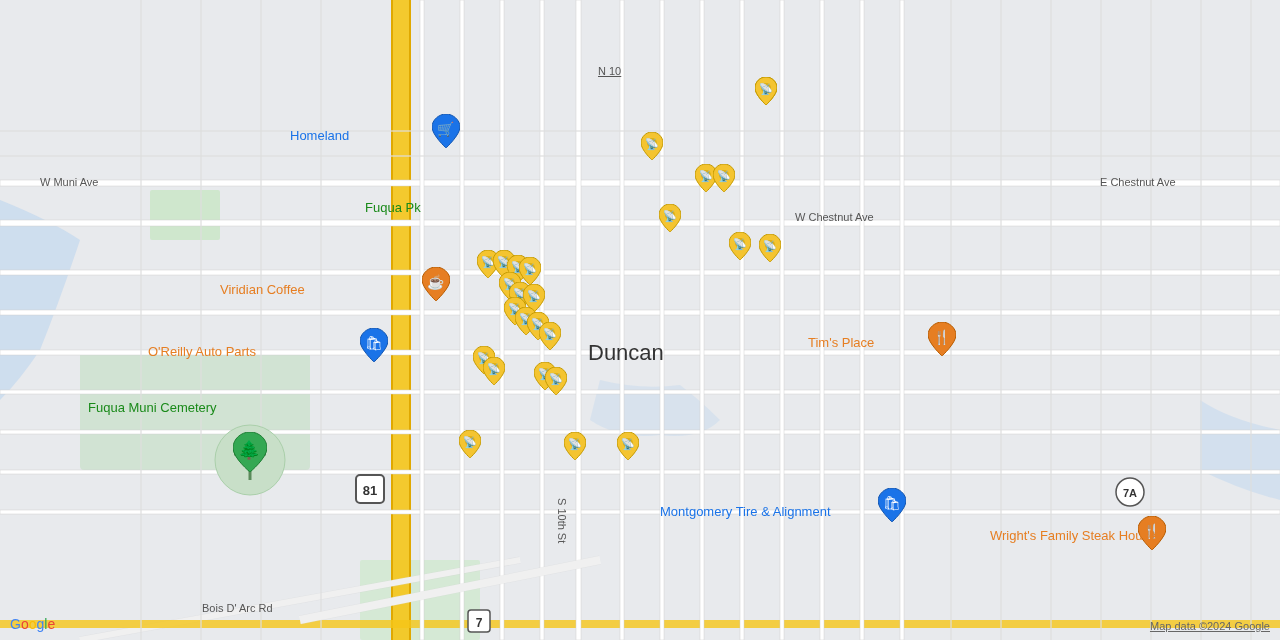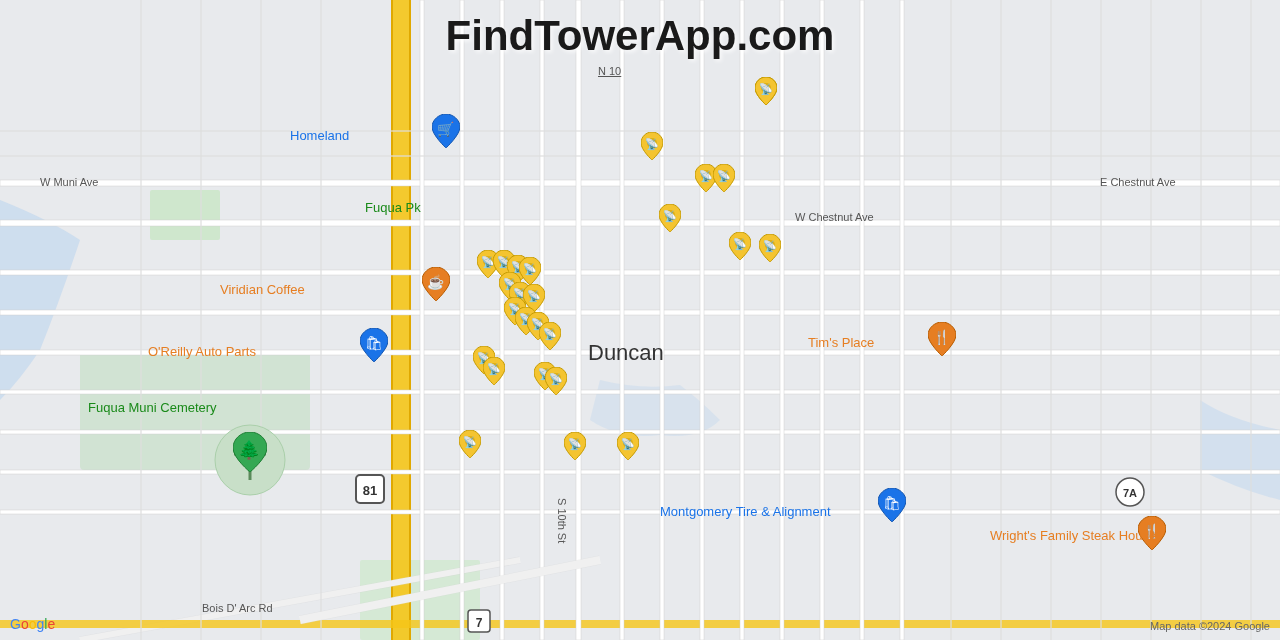--- a/index.html
+++ b/index.html
@@ -42,20 +42,21 @@
     .google-logo .l { color: #34A853; }
     .google-logo .e { color: #EA4335; }
 
     .map-data-credit {
       position: absolute;
       bottom: 8px;
       right: 10px;
       font-size: 11px;
       color: #666;
       z-index: 100;
+      text-decoration: underline;
     }
 
     
     .place-label {
       position: absolute;
       font-size: 13px;
       font-weight: 400;
       white-space: nowrap;
       z-index: 50;
     }
@@ -158,21 +159,20 @@
     <rect x="356" y="475" width="28" height="28" rx="4" fill="white" stroke="#555" stroke-width="2"></rect>
     <text x="370" y="495" text-anchor="middle" font-size="13" font-weight="bold" fill="#333">81</text>
 
     <rect x="468" y="610" width="22" height="22" rx="3" fill="white" stroke="#555" stroke-width="1.5"></rect>
     <text x="479" y="627" text-anchor="middle" font-size="12" font-weight="bold" fill="#333">7</text>
 
     <circle cx="1130" cy="492" r="14" fill="white" stroke="#555" stroke-width="1.5"></circle>
     <text x="1130" y="497" text-anchor="middle" font-size="11" font-weight="bold" fill="#333">7A</text>
   </svg>
 
-  <div class="map-title">FindTowerApp.com</div>
 
   <div class="place-label blue" style="left:290px; top:128px;">Homeland</div>
   <div class="place-label green" style="left:365px; top:200px;">Fuqua Pk</div>
   <div class="place-label orange" style="left:220px; top:282px;">Viridian Coffee</div>
   <div class="place-label orange" style="left:148px; top:344px;">O'Reilly Auto Parts</div>
   <div class="place-label green" style="left:88px; top:400px;">Fuqua Muni Cemetery</div>
   <div class="place-label dark" style="left:588px; top:310px; font-size:22px; font-weight:400;margin-top:30px;">Duncan</div>
   <div class="place-label orange" style="left:800px; top:335px;margin-left:8px;">Tim's Place</div>
   <div class="place-label blue" style="left:660px; top:504px;">Montgomery Tire &amp; Alignment</div>
   <div class="place-label orange" style="left:990px; top:528px; line-height:1.3;">

